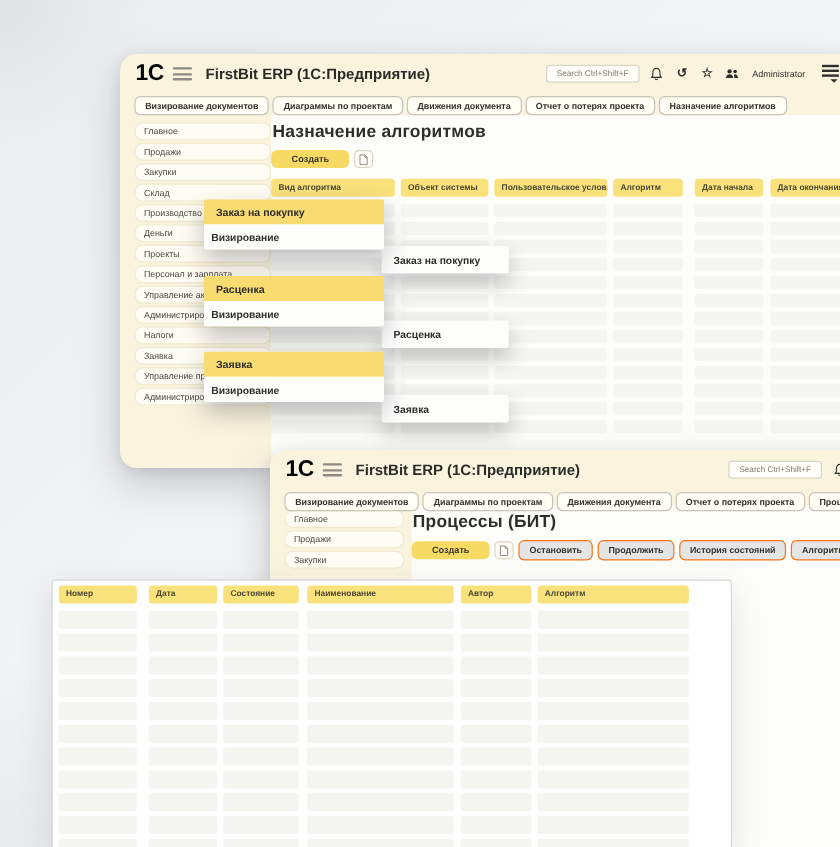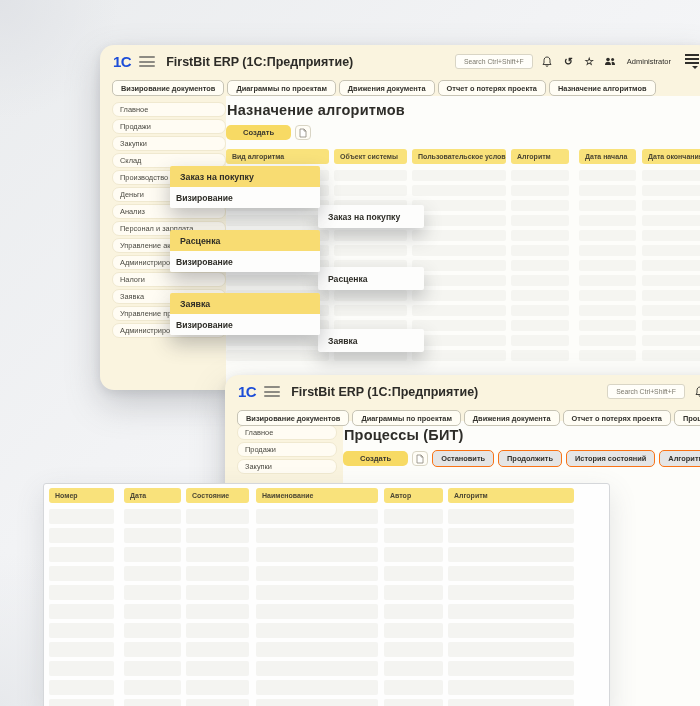--- a/index.html
+++ b/index.html
@@ -9,21 +9,21 @@
       radial-gradient(170px 170px at 0% 0%, #e1e3e7 0%, rgba(225,227,231,0) 70%),
       radial-gradient(220px 220px at 0% 100%, #e7e9ec 0%, rgba(231,233,236,0) 70%),
       linear-gradient(135deg,#eaecee 0%,#f2f3f5 40%,#fbfcfd 100%);}
   .card{position:absolute;background:#faf4df;border-radius:14px;
     box-shadow:0 14px 34px rgba(88,92,102,.28),0 3px 10px rgba(88,92,102,.14);}
   .win1{left:100px;top:45px;width:612px;height:345px;z-index:1;}
   .win2{left:225px;top:375px;width:630px;height:340px;z-index:10;}
 
   
   .appbar{position:absolute;left:0;top:0;right:0;height:33px;display:flex;align-items:center;gap:8px;padding:0 13px;}
-  .logo{color:#1d4ed8;font-weight:800;font-size:15px;letter-spacing:-.5px;}
+  .logo{color:#000000;font-weight:800;font-size:19px;letter-spacing:-.5px;}
   .burger{display:inline-flex;flex-direction:column;gap:2.5px;cursor:pointer;}
   .burger i{width:16px;height:2px;background:#8d8b83;border-radius:1px;}
   .apptitle{font-size:12.5px;font-weight:700;color:#2c2b27;margin-left:3px;white-space:nowrap;}
   .search{width:78px;height:15px;background:#fffef9;border:1px solid #d9d5c5;border-radius:3px;
     font-size:6.8px;color:#7d7a6e;display:flex;align-items:center;justify-content:center;white-space:nowrap;}
   .win1 .search{margin-left:auto;}
   .icon{width:13px;height:13px;display:flex;align-items:center;justify-content:center;color:#2f2e2a;}
   .glyph{font-size:10.5px;font-weight:700;line-height:1;}
   .username{font-size:7.5px;color:#2f2e2a;margin:0 2px;white-space:nowrap;}
   .ribbon{display:flex;flex-direction:column;align-items:center;gap:2px;margin-left:4px;}
@@ -143,21 +143,21 @@
       <span class="tab">Назначение алгоритмов</span>
     </nav>
 
     <aside class="side">
       <span class="side-item">Главное</span>
       <span class="side-item">Продажи</span>
       <span class="side-item">Закупки</span>
       <span class="side-item">Склад</span>
       <span class="side-item">Производство</span>
       <span class="side-item">Деньги</span>
-      <span class="side-item">Анализ</span>
+      <span class="side-item">Проекты</span>
       <span class="side-item">Персонал и зарплата</span>
       <span class="side-item">Управление ак</span>
       <span class="side-item">Администриро</span>
       <span class="side-item">Налоги</span>
       <span class="side-item">Заявка</span>
       <span class="side-item">Управление пр</span>
       <span class="side-item">Администриро</span>
     </aside>
 
     <main class="main">

